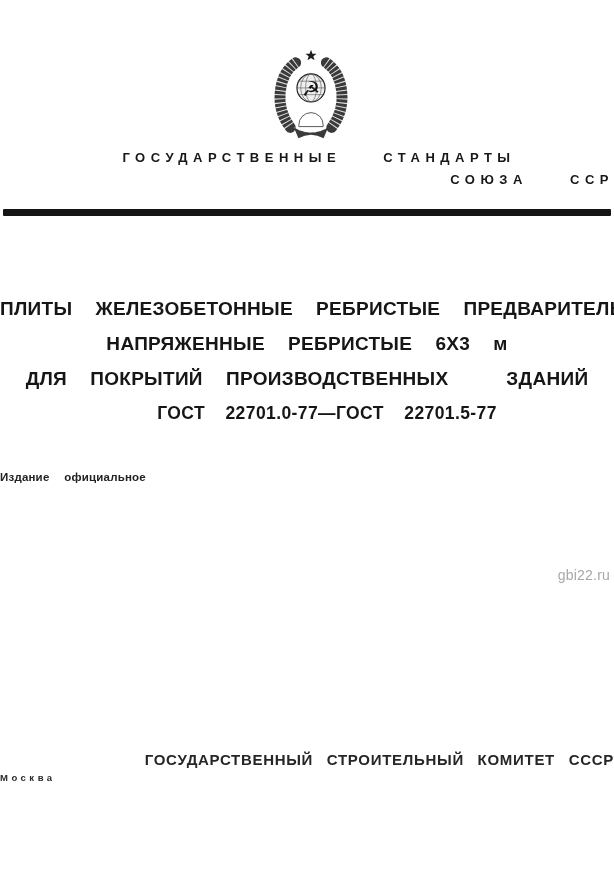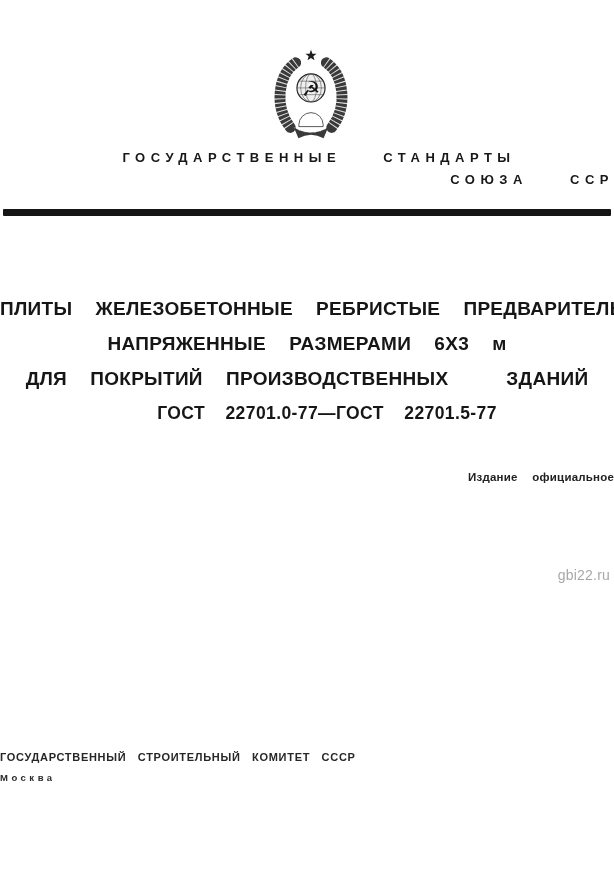--- a/index.html
+++ b/index.html
@@ -87,21 +87,21 @@
     word-spacing: 5px;
     color: #161616;
     white-space: pre;
     margin-left: 20px;
   }
   .edition {
     position: absolute;
     top: 471px;
     left: 0;
     width: 100%;
-    text-align: right;
+    text-align: left;
     font-size: 11.5px;
     font-weight: 700;
     letter-spacing: 0.2px;
     word-spacing: 4px;
     color: #222222;
     white-space: pre;
   }
   .watermark {
     position: absolute;
     top: 555px;
@@ -110,22 +110,22 @@
     font-weight: 400;
     color: #a8a8a8;
     letter-spacing: 0.2px;
     margin-top: 12px;
   }
   .publisher {
     position: absolute;
     top: 751px;
     left: 0;
     width: 100%;
-    text-align: left;
-    font-size: 11px;
+    text-align: right;
+    font-size: 15px;
     font-weight: 700;
     letter-spacing: 0.7px;
     word-spacing: 2px;
     color: #262626;
     white-space: pre;
   }
   .city {
     position: absolute;
     top: 772px;
     left: 0;
@@ -176,21 +176,21 @@
     </svg>
   </div>
 
   <div class="hdr-line1">ГОСУДАРСТВЕННЫЕ  СТАНДАРТЫ</div>
   <div class="hdr-line2">СОЮЗА  ССР</div>
 
   <div class="rule"></div>
 
   <div class="title-block">
     <div class="title-line">ПЛИТЫ  ЖЕЛЕЗОБЕТОННЫЕ  РЕБРИСТЫЕ  ПРЕДВАРИТЕЛЬНО</div>
-    <div class="title-line">НАПРЯЖЕННЫЕ  РАЗМЕРАМИ  6X3  м</div>
+    <div class="title-line">НАПРЯЖЕННЫЕ  РЕБРИСТЫЕ  6X3  м</div>
     <div class="title-line">ДЛЯ  ПОКРЫТИЙ  ПРОИЗВОДСТВЕННЫХ     ЗДАНИЙ</div>
   </div>
 
   <div class="gost">ГОСТ  22701.0-77—ГОСТ  22701.5-77</div>
 
   <div class="edition">Издание  официальное</div>
 
   <div class="watermark">gbi22.ru</div>
 
   <div class="publisher">ГОСУДАРСТВЕННЫЙ  СТРОИТЕЛЬНЫЙ  КОМИТЕТ  СССР</div>

